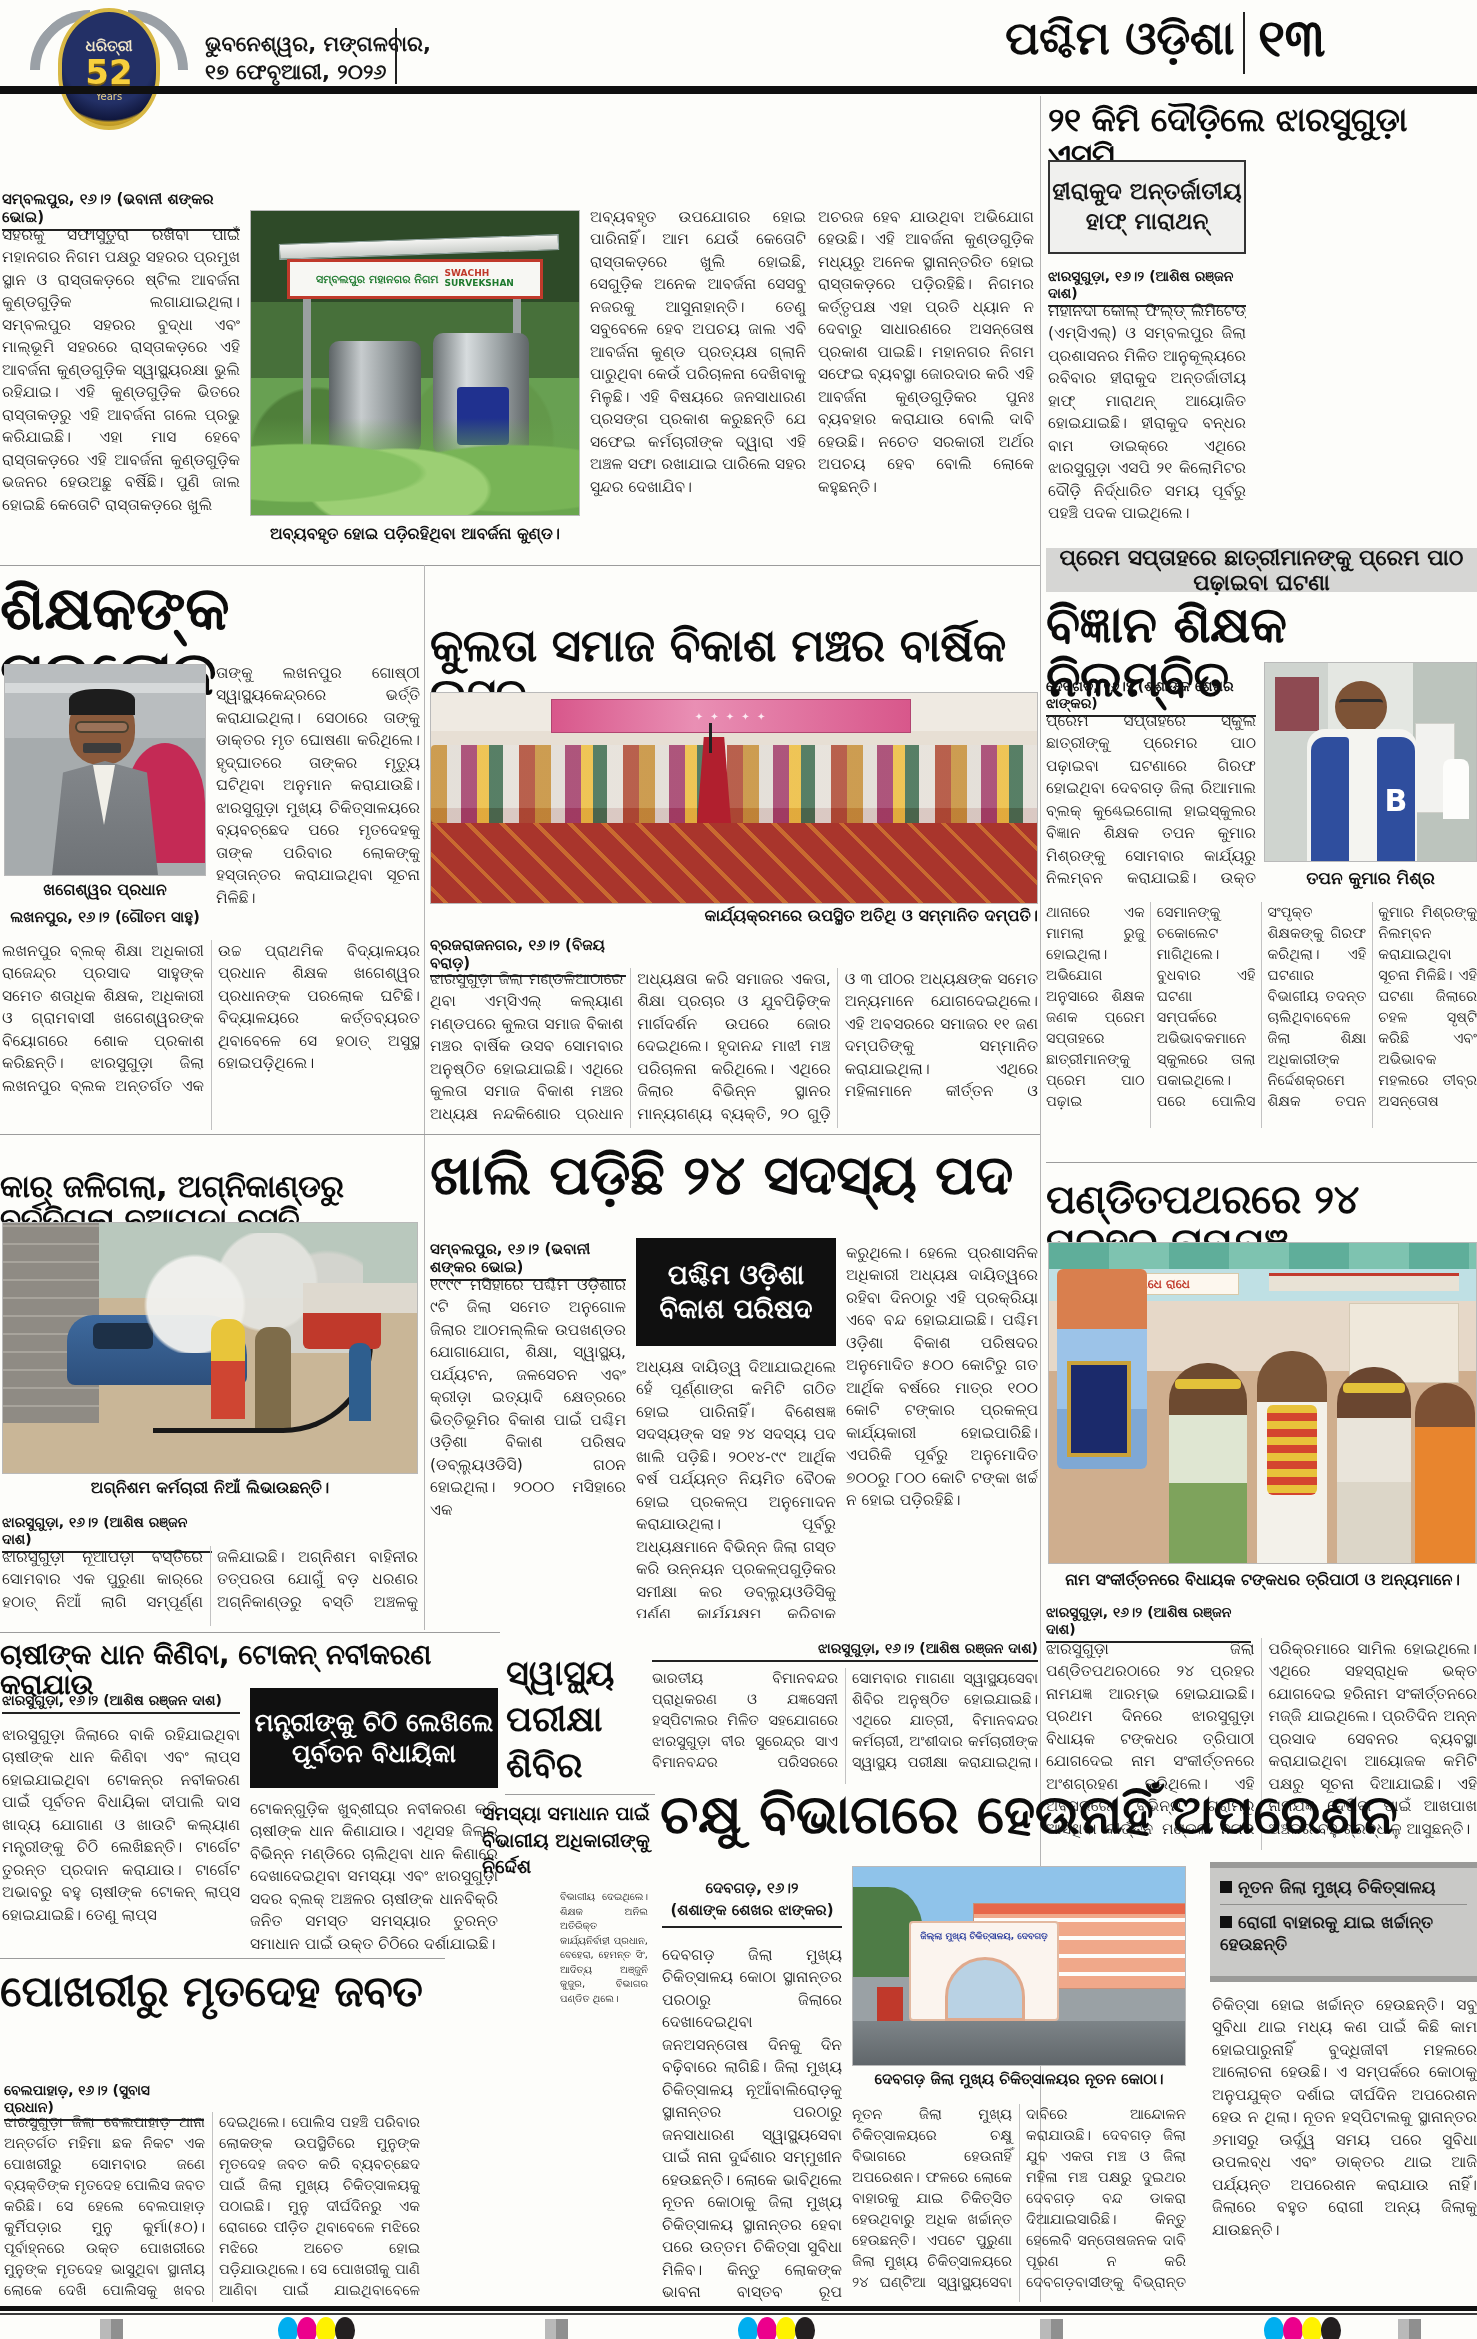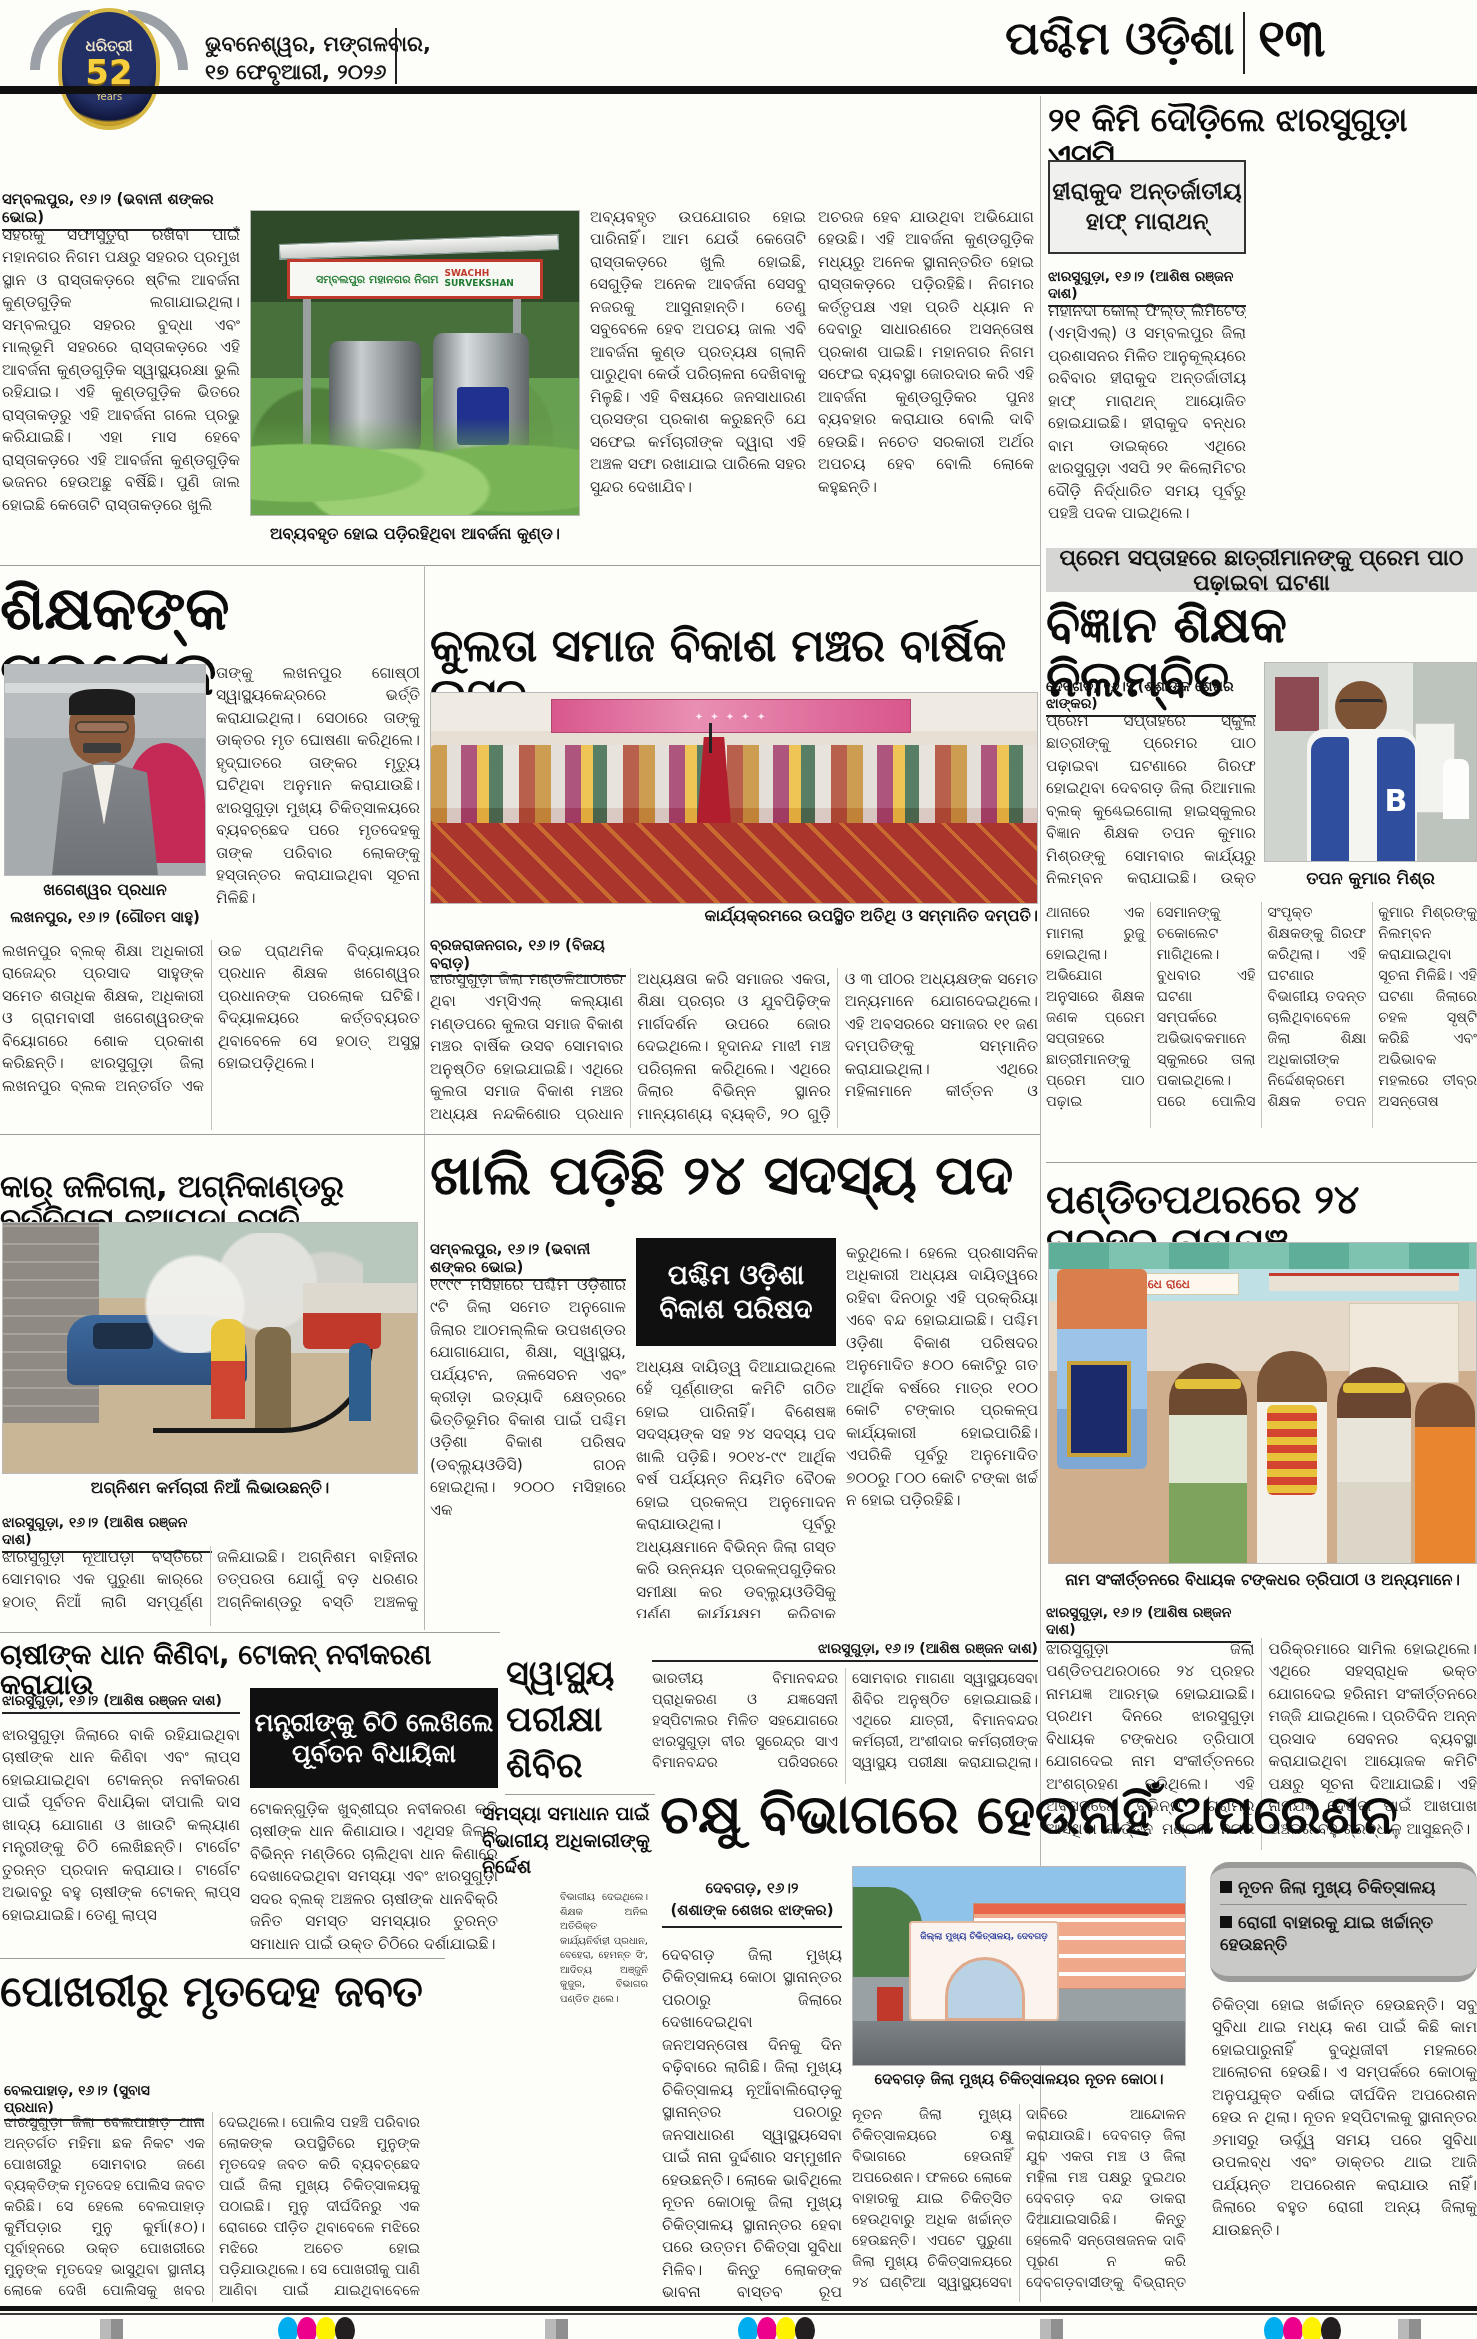--- a/index.html
+++ b/index.html
@@ -262,21 +262,21 @@
     <div class="abs" style="left:56px; top:54px; width:150px; height:100px; background:#fbf4ee; border:2px solid #e3b9a0; border-radius:4px;">
       <div style="width:100%; text-align:center; font-size:9px; font-weight:bold; color:#2c3e9e; padding-top:8px;">ଜିଲ୍ଲା ମୁଖ୍ୟ ଚିକିତ୍ସାଳୟ, ଦେବଗଡ଼</div>
       <div class="abs" style="left:34px; top:34px; width:80px; height:64px; border-radius:40px 40px 0 0; background:#b9d2e4; border:3px solid #e0a98c;"></div>
     </div>
     <div class="abs" style="left:24px; top:120px; width:26px; height:34px; background:#c0392b;"></div>
     <div class="abs" style="left:0; top:154px; width:334px; height:46px; background:linear-gradient(180deg,#7d8488,#5f6569);"></div>
   </div>
   <div class="abs caption" style="left:852px; top:2070px; width:334px; font-size:15px;">ଦେବଗଡ଼ ଜିଲା ମୁଖ୍ୟ ଚିକିତ୍ସାଳୟର ନୂତନ କୋଠା।</div>
   <div class="abs body-text cols2" style="left:852px; top:2104px; width:334px; height:198px; overflow:hidden; font-size:14.5px;">ନୂତନ ଜିଲା ମୁଖ୍ୟ ଚିକିତ୍ସାଳୟରେ ଚକ୍ଷୁ ବିଭାଗରେ ହେଉନାହିଁ ଅପରେଶନ। ଫଳରେ ଲୋକେ ବାହାରକୁ ଯାଇ ଚିକିତ୍ସିତ ହେଉଥିବାରୁ ଅଧିକ ଖର୍ଚ୍ଚାନ୍ତ ହେଉଛନ୍ତି। ଏପଟେ ପୁରୁଣା ଜିଲା ମୁଖ୍ୟ ଚିକିତ୍ସାଳୟରେ ୨୪ ଘଣ୍ଟିଆ ସ୍ୱାସ୍ଥ୍ୟସେବା ଦାବିରେ ଆନ୍ଦୋଳନ କରାଯାଉଛି। ଦେବଗଡ଼ ଜିଲା ଯୁବ ଏକତା ମଞ୍ଚ ଓ ଜିଲା ମହିଳା ମଞ୍ଚ ପକ୍ଷରୁ ଦୁଇଥର ଦେବଗଡ଼ ବନ୍ଦ ଡାକରା ଦିଆଯାଇସାରିଛି। କିନ୍ତୁ ହେଲେବି ସନ୍ତୋଷଜନକ ଦାବି ପୂରଣ ନ କରି ଦେବଗଡ଼ବାସୀଙ୍କୁ ବିଭ୍ରାନ୍ତ କରୁଛି ଜିଲା ପ୍ରଶାସନ। ପୁରୁଣା ଡାକ୍ତରଖାନାରେ ଚକ୍ଷୁ ବିଭାଗରେ ଚକ୍ଷୁ ଅପରେଶନ ପାଇଁ କୌଣସି ସୁବିଧା ନ ଥିବା ଏବଂ କୋଠା</div>
 
-  <div class="abs" style="left:1210px; top:1862px; width:267px; height:120px; background:#c9c9c7; border-top:6px solid #9a9a98; border-bottom:6px solid #9a9a98; padding:8px 10px;border-radius:19px;">
+  <div class="abs" style="left:1210px; top:1862px; width:267px; height:120px; background:#c9c9c7; border-top:6px solid #9a9a98; border-bottom:6px solid #9a9a98; padding:8px 10px;">
     <div style="font-weight:bold; font-size:17px; line-height:1.3; border-bottom:1px solid #8f8f8d; padding-bottom:6px; margin-bottom:6px;">
       <span style="display:inline-block; width:12px; height:12px; background:#111; margin-right:6px;"></span><span>ନୂତନ ଜିଲା ମୁଖ୍ୟ ଚିକିତ୍ସାଳୟ</span>
     </div>
     <div style="font-weight:bold; font-size:17px; line-height:1.3;">
       <span style="display:inline-block; width:12px; height:12px; background:#111; margin-right:6px;"></span><span>ରୋଗୀ ବାହାରକୁ ଯାଇ ଖର୍ଚ୍ଚାନ୍ତ ହେଉଛନ୍ତି</span>
     </div>
   </div>
   <div class="abs body-text" style="left:1212px; top:1994px; width:265px; height:308px; overflow:hidden;">ଚିକିତ୍ସା ହୋଇ ଖର୍ଚ୍ଚାନ୍ତ ହେଉଛନ୍ତି। ସବୁ ସୁବିଧା ଥାଇ ମଧ୍ୟ କଣ ପାଇଁ କିଛି କାମ ହୋଇପାରୁନାହିଁ ବୁଦ୍ଧିଜୀବୀ ମହଲରେ ଆଲୋଚନା ହେଉଛି। ଏ ସମ୍ପର୍କରେ କୋଠାକୁ ଅନୁପଯୁକ୍ତ ଦର୍ଶାଇ ଦୀର୍ଘଦିନ ଅପରେଶନ ହେଉ ନ ଥିଲା। ନୂତନ ହସ୍ପିଟାଲକୁ ସ୍ଥାନାନ୍ତର ୬ମାସରୁ ଊର୍ଦ୍ଧ୍ୱ ସମୟ ପରେ ସୁବିଧା ଉପଲବ୍ଧ ଏବଂ ଡାକ୍ତର ଥାଇ ଆଜି ପର୍ଯ୍ୟନ୍ତ ଅପରେଶନ କରାଯାଉ ନାହିଁ। ଜିଲାରେ ବହୁତ ରୋଗୀ ଅନ୍ୟ ଜିଲାକୁ ଯାଉଛନ୍ତି।</div>
 
   <div class="abs hrule" style="left:0; top:1958px; width:445px;"></div>

